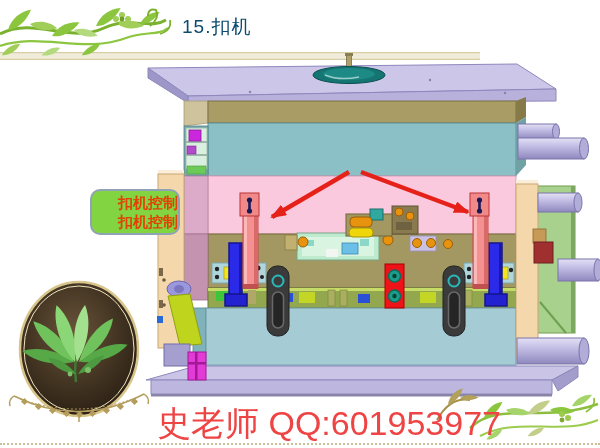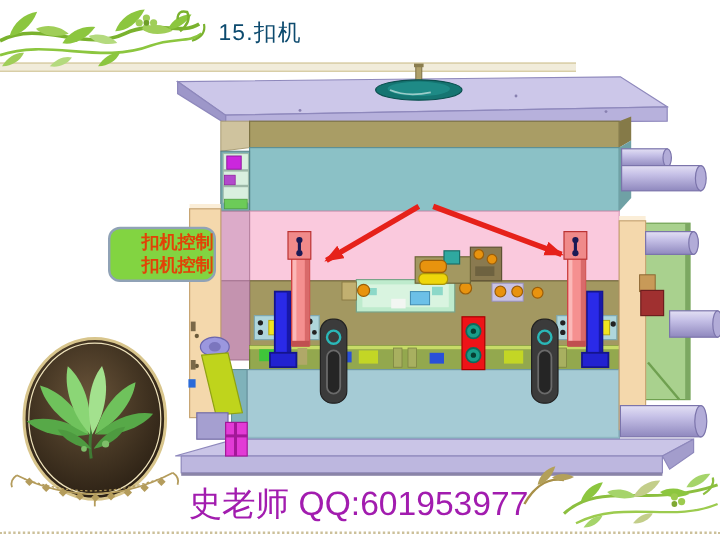--- a/index.html
+++ b/index.html
@@ -7,21 +7,21 @@
          font-family:"Liberation Sans",sans-serif;}
   .slide svg{position:absolute;left:0;top:0;}
   .title{position:absolute;left:182px;top:14px;font-size:19px;letter-spacing:1px;
          color:#0c4a6e;white-space:nowrap;}
   .callout{position:absolute;left:56px;top:189px;width:86px;height:40px;
            background:#82D441;border:2px solid #90A2B6;border-radius:10px;
            color:#E24207;font-weight:bold;font-size:15px;line-height:19px;
            text-align:right;padding-top:2px;box-sizing:content-box;margin-left:34px;}
   .annotation{position:absolute;left:335px;top:147px;font-size:19px;letter-spacing:2px;
               color:#C25FCA;white-space:nowrap;}
-  .footer{position:absolute;left:157px;top:401px;font-size:28px;color:#a21caf;
+  .footer{position:absolute;left:157px;top:401px;font-size:34px;color:#ef4444;
           white-space:nowrap;}
   .bottom-dots{position:absolute;left:0;top:443px;width:600px;height:0;
                border-top:2px dotted #CCC09A;}
 </style>
 </head>
 <body>
 
 <div class="slide">
 
 <svg width="600" height="448" viewBox="0 0 600 448">

